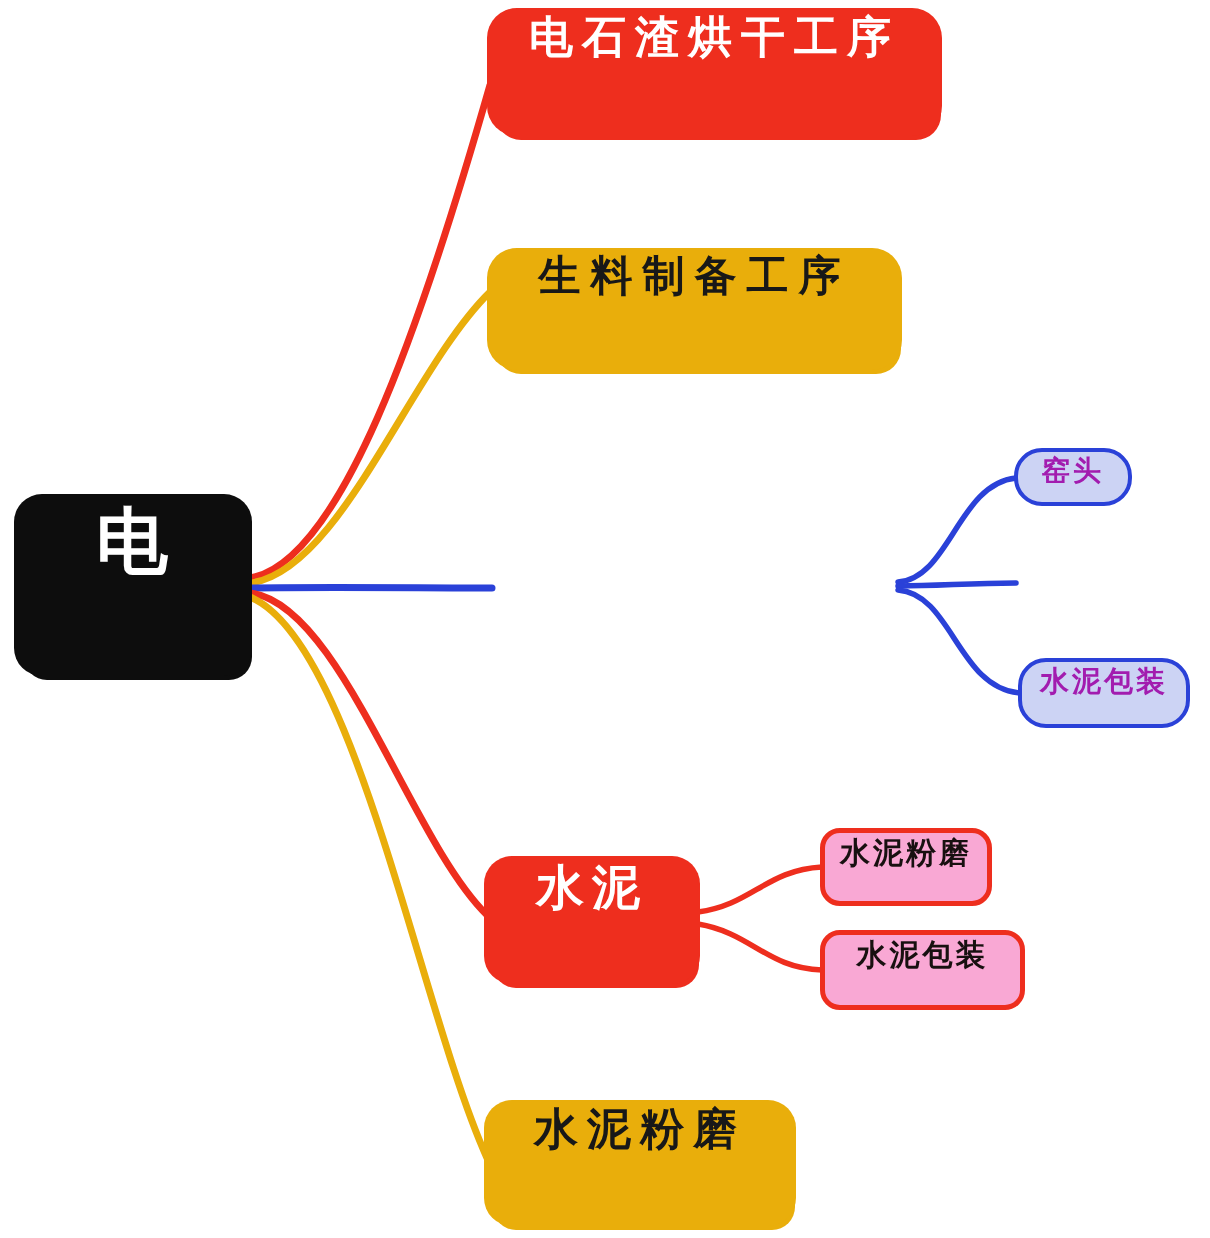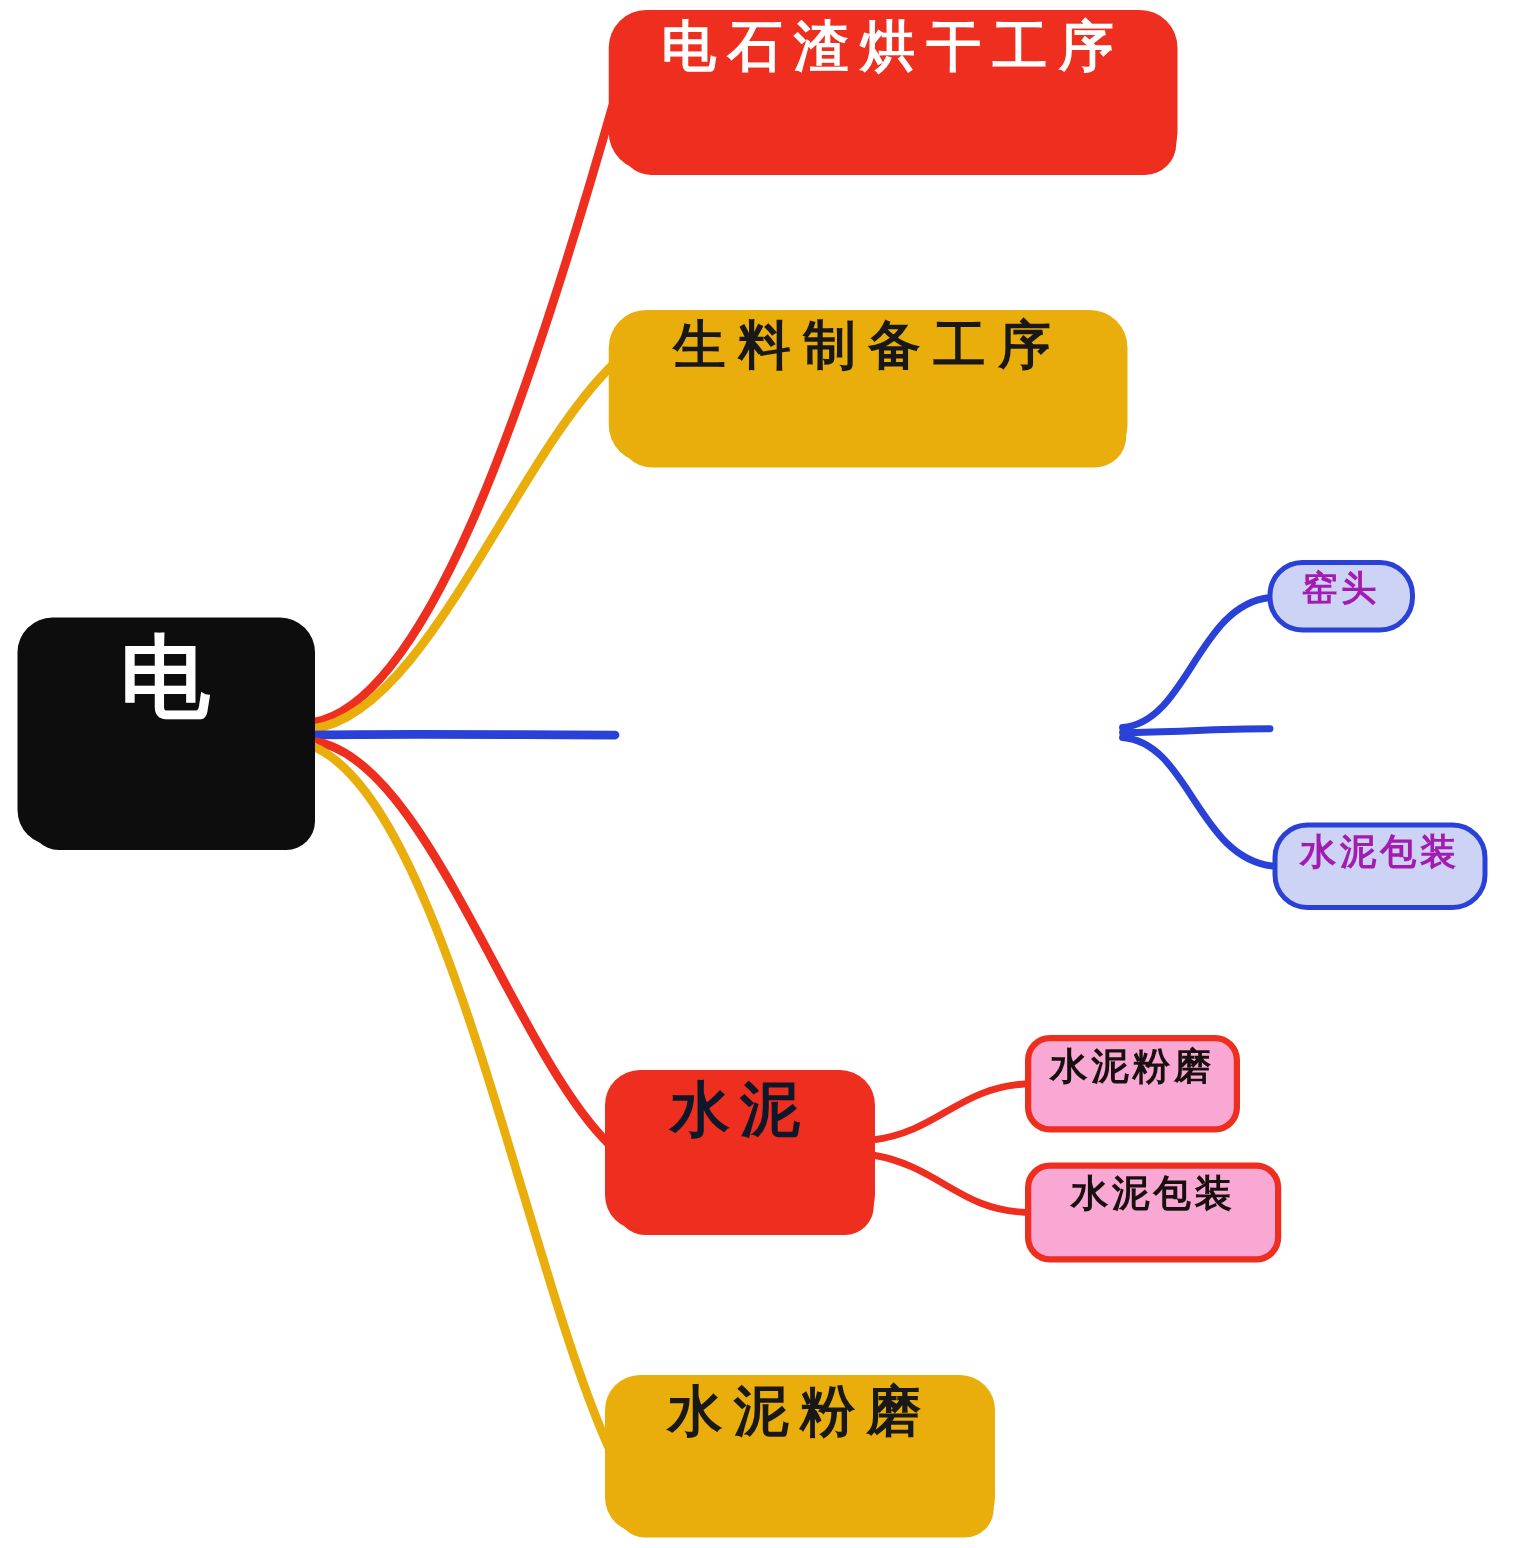--- a/index.html
+++ b/index.html
@@ -70,21 +70,21 @@
   }
   .n-clinker {
     left: 489px; top: 524px; width: 412px; height: 128px;
     background: #2a41d8; color: #ffffff;
     border-radius: 28px;
     font-size: 42px; letter-spacing: 7px;
     box-shadow: 4px 9px 0 -5px #2a41d8;
   }
   .n-cement {
     left: 484px; top: 856px; width: 216px; height: 128px;
-    background: #ee2e1e; color: #0f172a;
+    background: #ee2e1e; color: #ffffff;
     border-radius: 28px;
     font-size: 48px; letter-spacing: 8px;
     box-shadow: 4px 9px 0 -5px #ee2e1e;
   }
   .n-domestic {
     left: 484px; top: 1100px; width: 312px; height: 126px;
     background: #e9ae0b; color: #181818;
     border-radius: 28px;
     font-size: 44px; letter-spacing: 9px;
     box-shadow: 4px 9px 0 -5px #e9ae0b;

